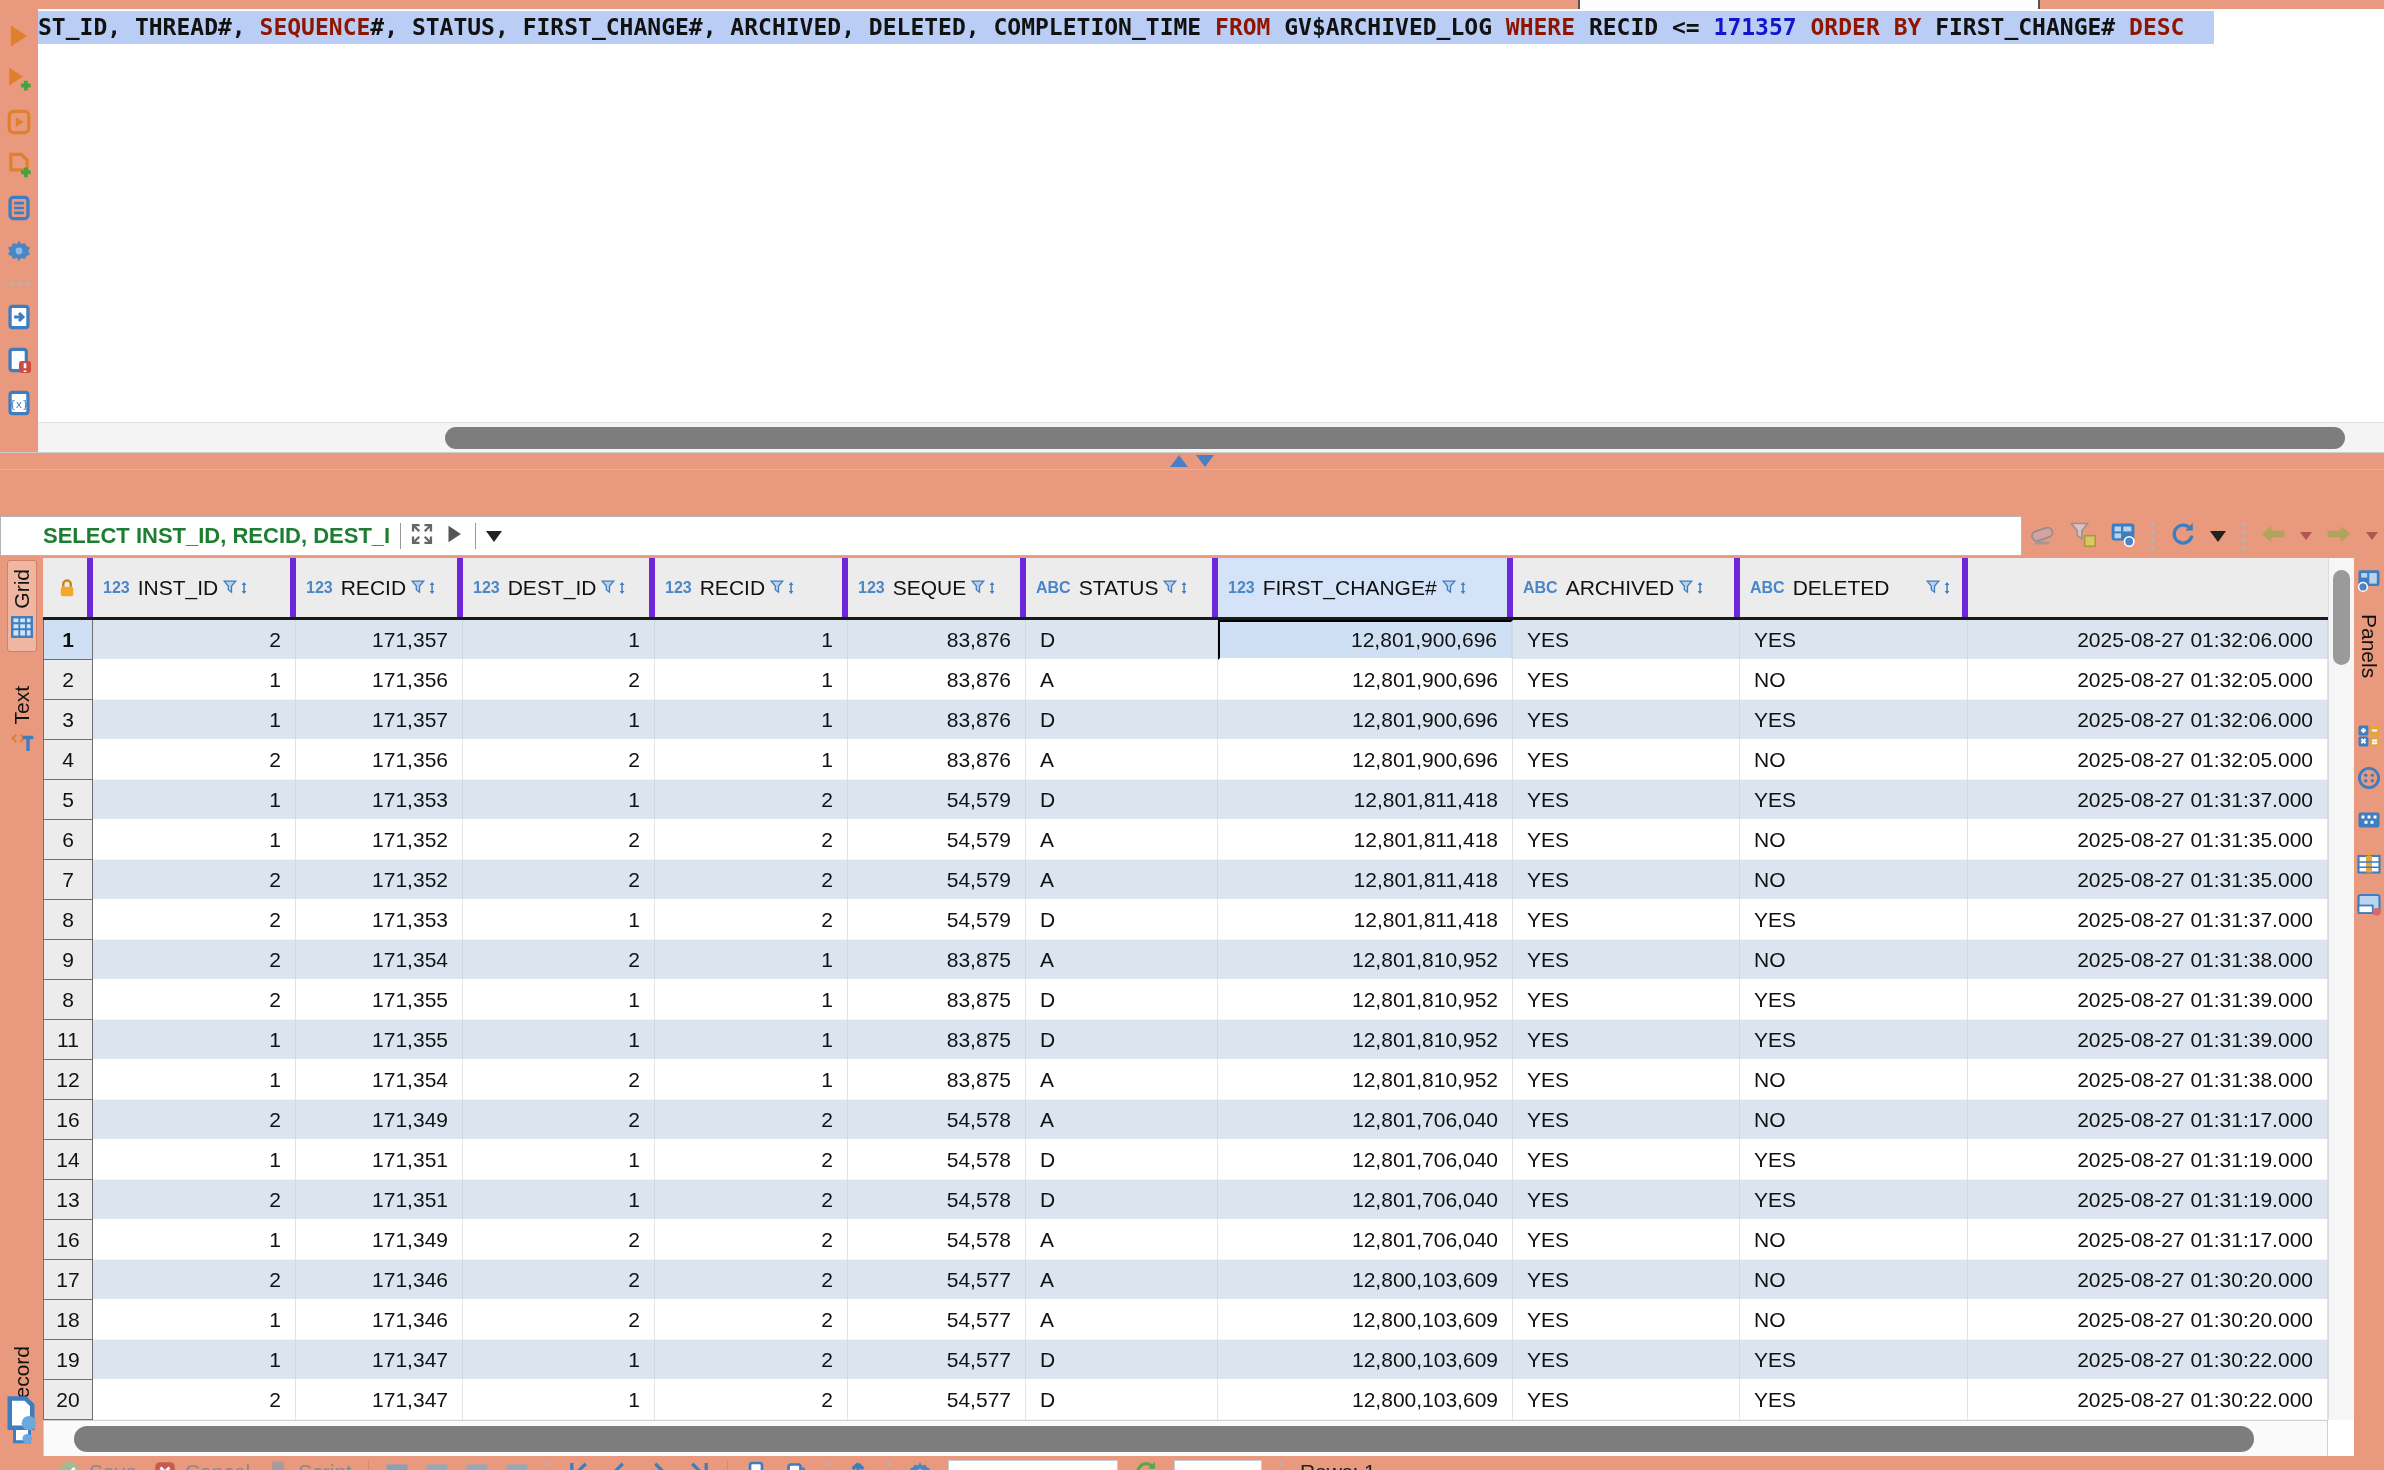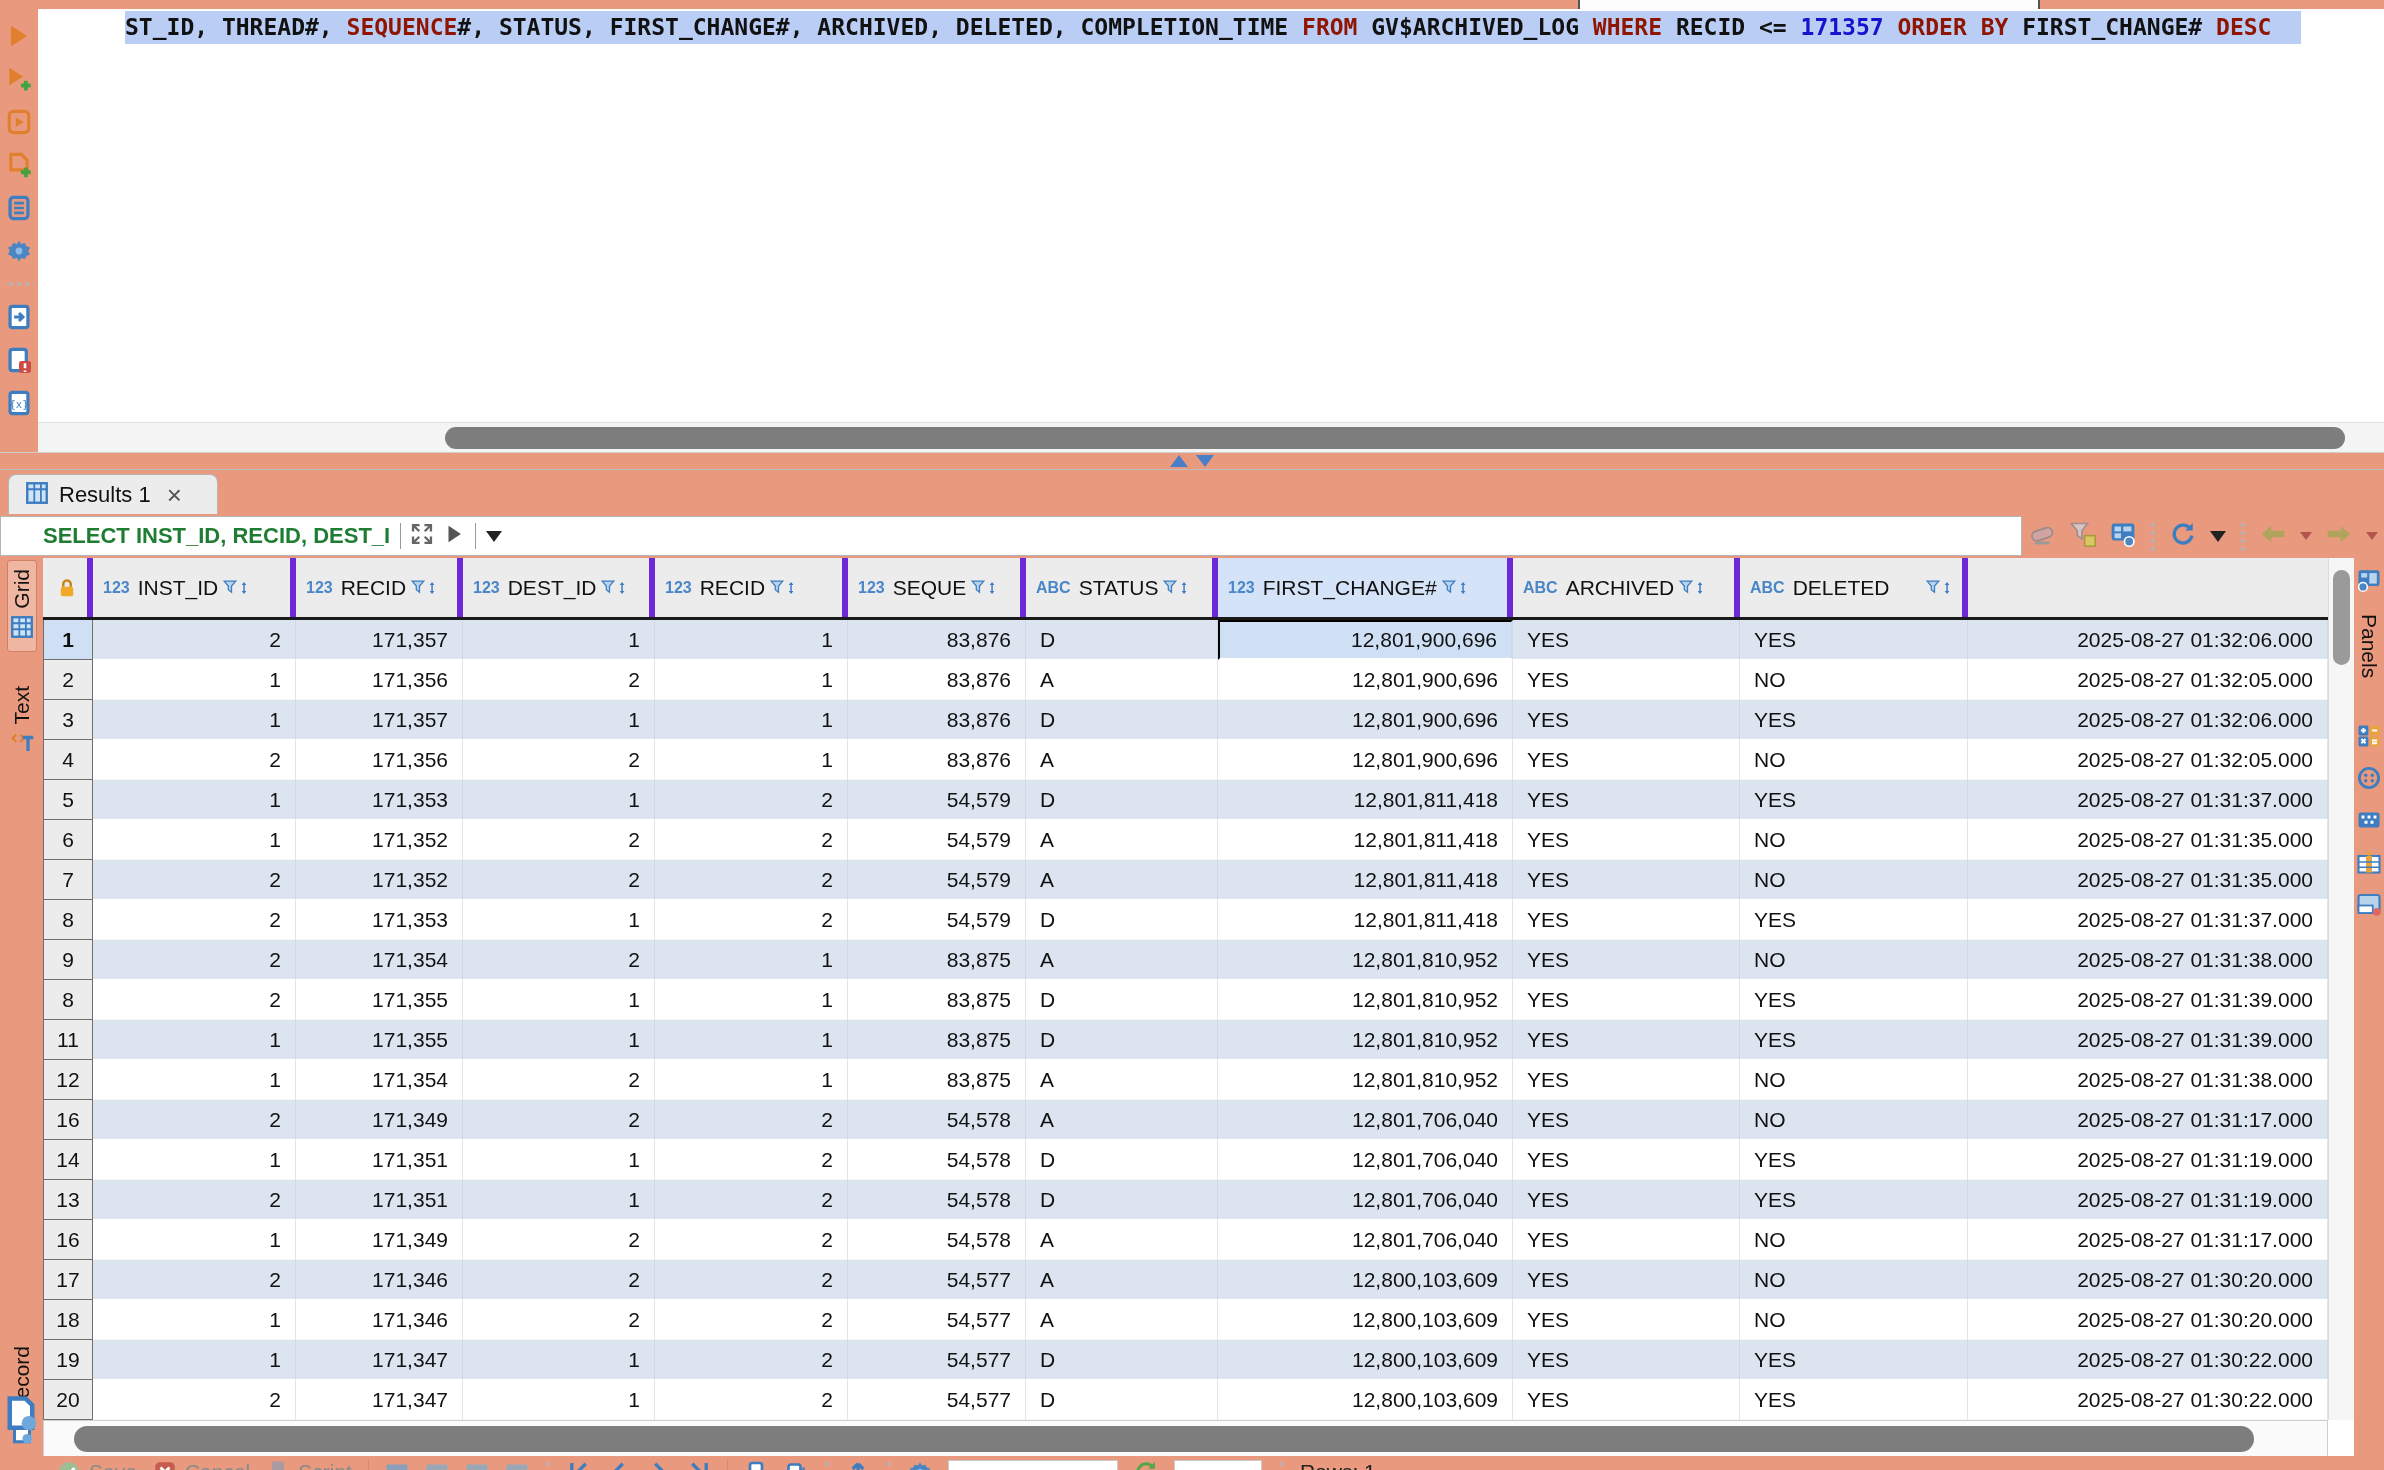--- a/index.html
+++ b/index.html
@@ -16,21 +16,21 @@
   #editor-band { position:absolute; left:0; top:9px; width:2384px; height:443px; }
   #editor-toolbar { position:absolute; left:0; top:0; width:38px; height:443px; background:#E99A7E;
     display:flex; flex-direction:column; align-items:center; padding-top:12px; gap:13px; }
   .tool-btn { width:30px; height:30px; display:flex; align-items:center; justify-content:center; }
   .tool-btn svg { width:26px; height:26px; }
   .vdots { width:30px; height:10px; background-image:radial-gradient(#b3b3b3 1.6px, transparent 1.8px);
     background-size:8px 8px; background-position:center; }
   #editor { position:absolute; left:38px; top:0; width:2346px; height:443px; background:#fff; }
   #sql-line { position:absolute; left:0; top:2px; right:0; height:33px; white-space:nowrap; overflow:hidden;
     font-family:"DejaVu Sans Mono", monospace; font-size:23px; font-weight:700; line-height:33px; }
-  #sql-sel { background:#B9CDF5; padding-right:30px; margin-left:87px; display:inline-block; }
+  #sql-sel { background:#B9CDF5; padding-right:30px; display:inline-block; }
   .tok-plain { color:#111; }
   .tok-keyword { color:#8F1500; }
   .tok-number { color:#1414CC; }
   #editor-hscroll { position:absolute; left:0; bottom:0; width:2346px; height:30px; background:#f4f4f4;
     border-top:1px solid #e0e0e0; }
   #editor-hscroll .thumb { position:absolute; left:407px; top:4px; width:1900px; height:22px;
     background:#7d7d7d; border-radius:11px; }
 
   
   #sash { position:absolute; left:0; top:452px; width:2384px; height:18px; background:#E99A7E;
@@ -210,30 +210,20 @@
         <div class="thumb"></div>
       </div>
     </div>
   </div>
 
   <div id="sash">
     <span class="tri up"></span>
     <span class="tri down"></span>
   </div>
 
-  <div id="tab-row">
-    <div id="results-tab">
-      <span class="ticon"><svg class="" viewBox="0 0 16 16">
-            <rect x="1.5" y="1.5" width="13" height="13" fill="#CFE3F7" stroke="#3D7DC0" stroke-width="1.6"></rect>
-            <path d="M1.5 5.5h13M6.2 1.5v13M10.6 1.5v13" stroke="#3D7DC0" stroke-width="1.2"></path>
-          </svg></span>
-      <span class="lbl">Results 1</span>
-      <span class="close">×</span>
-    </div>
-  </div>
 
   <div id="filter-row">
     <div id="filter-input">
       <span class="sqlicon"><svg class="" viewBox="0 0 16 16"></svg></span>
       <span class="green">SELECT INST_ID, RECID, DEST_I</span>
       <span class="vdiv"></span>
       <span class="exp"><svg class="" viewBox="0 0 16 16">
             <g stroke="#666" stroke-width="1.7" fill="none">
               <path d="M6.2 1.5H1.5v4.7M9.8 1.5h4.7v4.7M1.5 9.8v4.7h4.7M14.5 9.8v4.7H9.8"></path>
               <path d="M1.8 1.8 6 6M14.2 1.8 10 6M1.8 14.2 6 10M14.2 14.2 10 10"></path>

